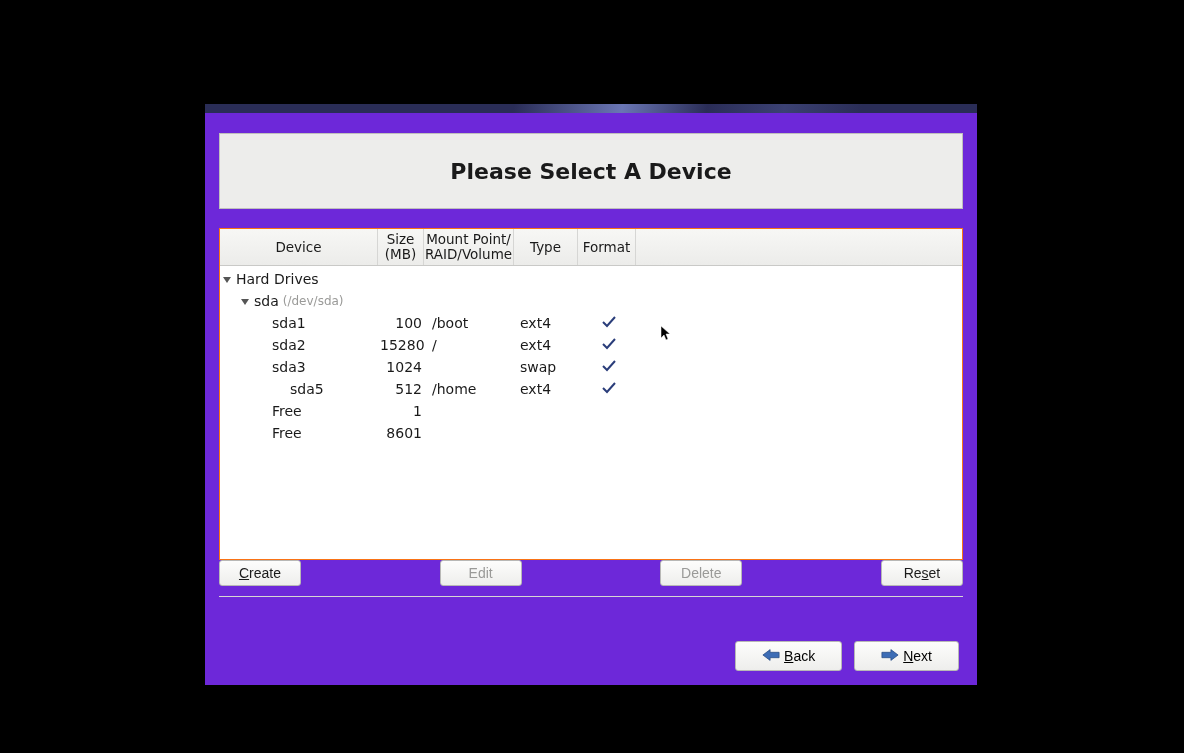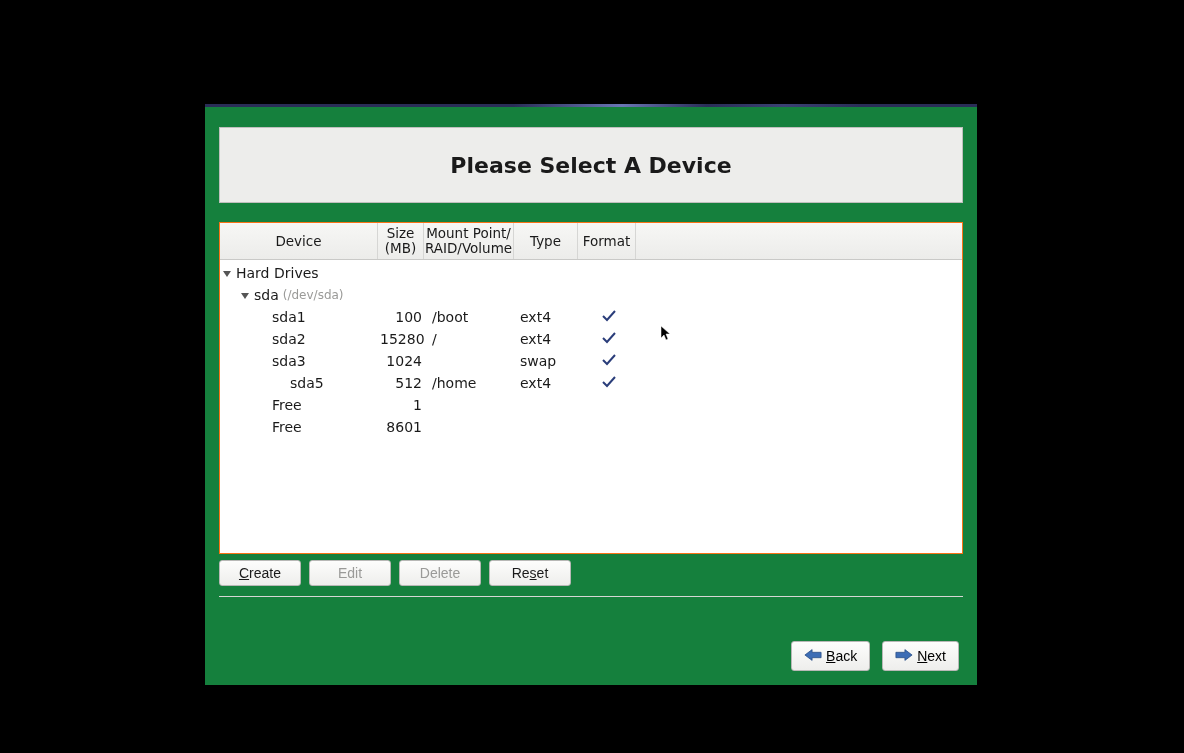--- a/index.html
+++ b/index.html
@@ -12,21 +12,21 @@
     font-size: 14px;
     color: #1a1a1a;
     overflow: hidden;
   }
   .window {
     position: absolute;
     left: 205px;
     top: 104px;
     width: 772px;
     height: 581px;
-    background: #15803d;
+    background: #6d28d9;
     display: flex;
     flex-direction: column;
   }
   .banner {
     height: 29px;
     width: 100%;
     background: linear-gradient(100deg,
        #2a2d57 0%, #2a2d57 40%,
        #6a76b4 54%, #2a2d57 65%,
        #3b4173 75%, #2a2d57 85%, #2a2d57 100%);
@@ -108,23 +108,22 @@
   .indent0 { padding-left: 0px; }
   .indent1 { padding-left: 18px; }
   .indent2 { padding-left: 36px; }
   .indent3 { padding-left: 54px; }
   .devpath { color: #9a9a98; font-size: 12px; margin-left: 4px; }
 
   .check svg { width: 16px; height: 14px; }
 
   .btn-row {
     display: flex;
-    justify-content: flex-start;
+    justify-content: space-between;
     gap: 8px;
-    margin-top: 6px;
   }
   button.btn {
     min-width: 82px;
     height: 26px;
     border: 1px solid #b8b8b6;
     border-radius: 3px;
     background: linear-gradient(#fdfdfc, #eeeeec);
     font-size: 14px;
     padding: 0 12px;
     cursor: pointer;
@@ -153,21 +152,21 @@
     height: 30px;
     min-width: 76px;
     border: 1px solid #b8b8b6;
     border-radius: 3px;
     background: linear-gradient(#fdfdfc, #eeeeec);
     font-size: 14px;
     display: inline-flex;
     align-items: center;
     justify-content: center;
     gap: 4px;
-    padding: 0 12px;
+    padding: 0 26px;
     cursor: pointer;
   }
   .arrow-left svg, .arrow-right svg { width: 18px; height: 14px; }
 
   .cursor {
     position: absolute;
     left: 456px;
     top: 222px;
     pointer-events: none;
   }

